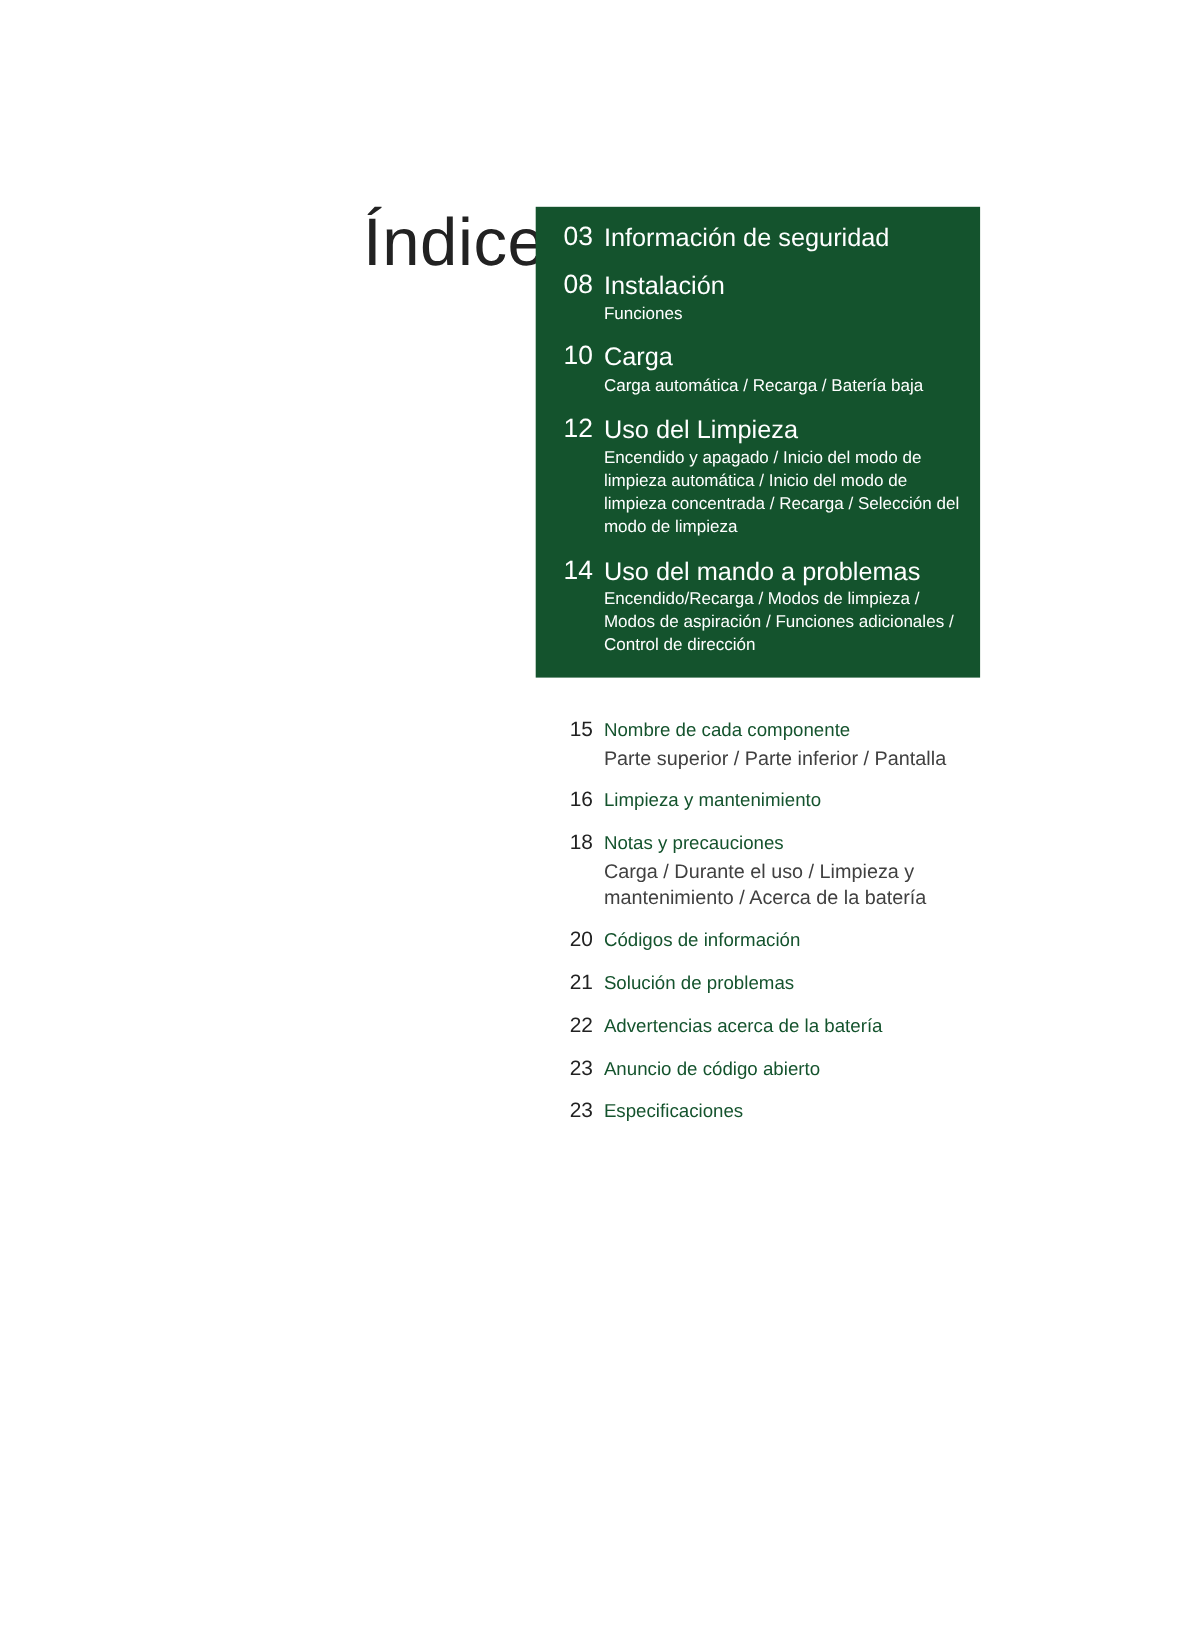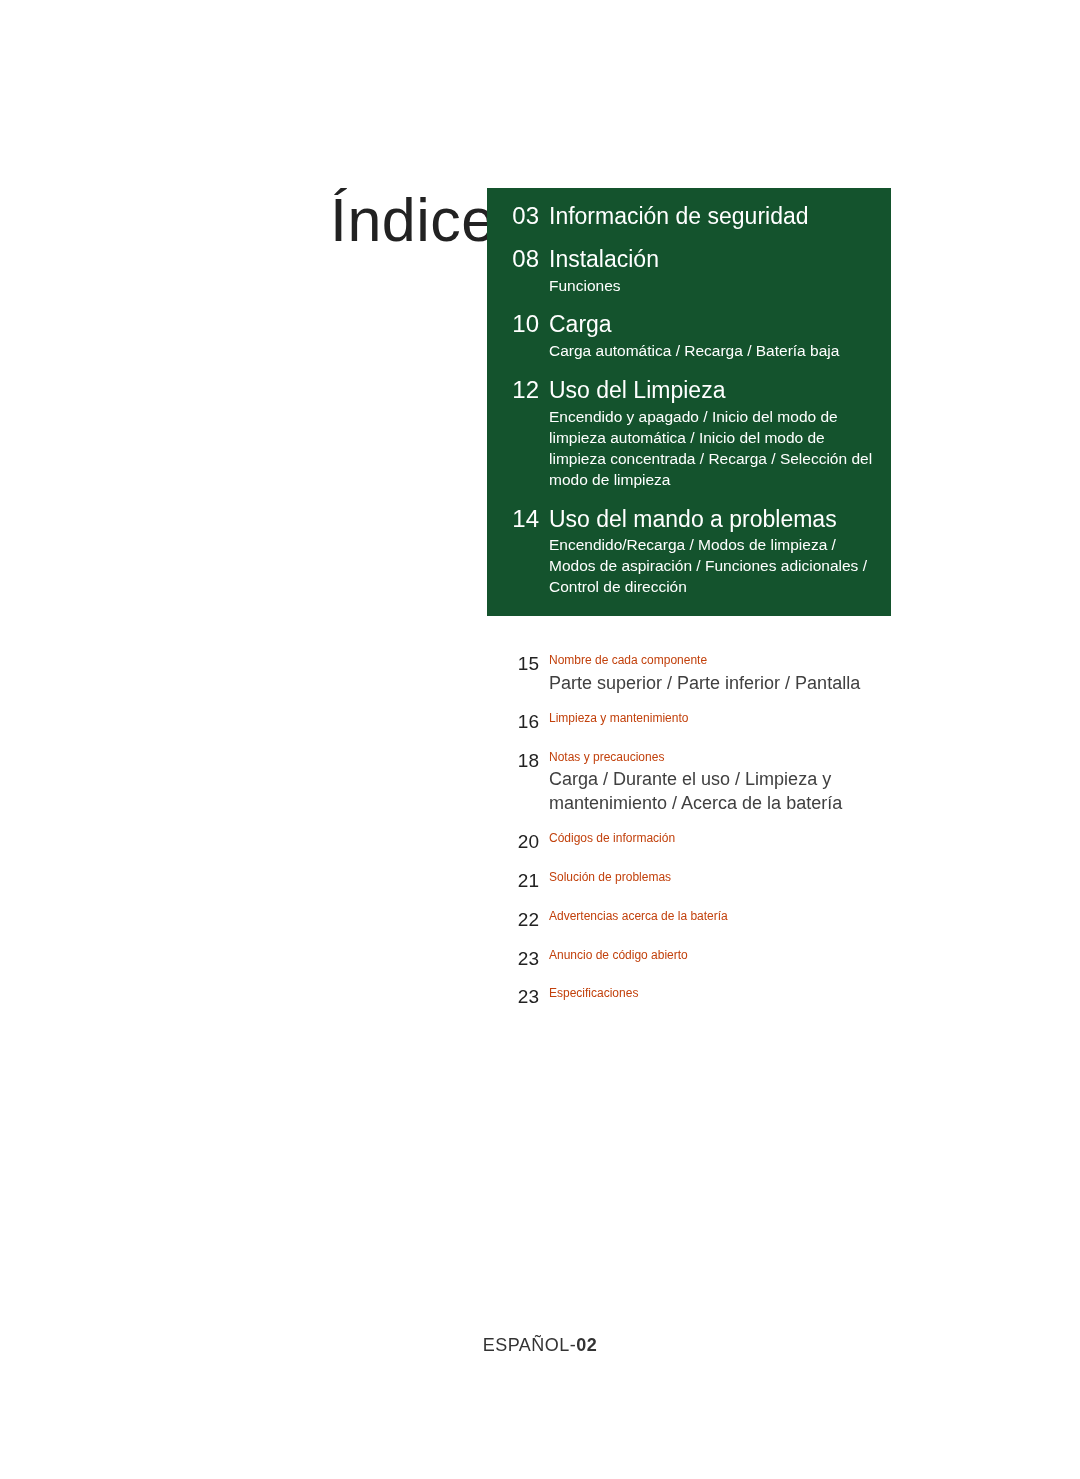--- a/index.html
+++ b/index.html
@@ -80,23 +80,23 @@
     text-align: right;
     font-size: 19px;
     line-height: 1.2;
     color: #222;
   }
   .w-body {
     padding-left: 10px;
     flex: 1 1 auto;
   }
   .w-title {
-    font-size: 12px;
+    font-size: 17px;
     line-height: 1.3;
-    color: #c2410c;
+    color: #14532d;
   }
   .w-sub {
     font-size: 18px;
     line-height: 1.3;
     color: #404040;
     margin-top: 3px;
   }
 
   .footer {
     position: absolute;
@@ -200,17 +200,14 @@
       </div>
     </div>
     <div class="w-entry">
       <div class="w-page-num">23</div>
       <div class="w-body">
         <div class="w-title">Especificaciones</div>
       </div>
     </div>
   </div>
 
-  <div class="footer">
-    <span>ESPAÑOL-</span><span class="pg">02</span>
-  </div>
 
 </div>
 
 </body></html>

